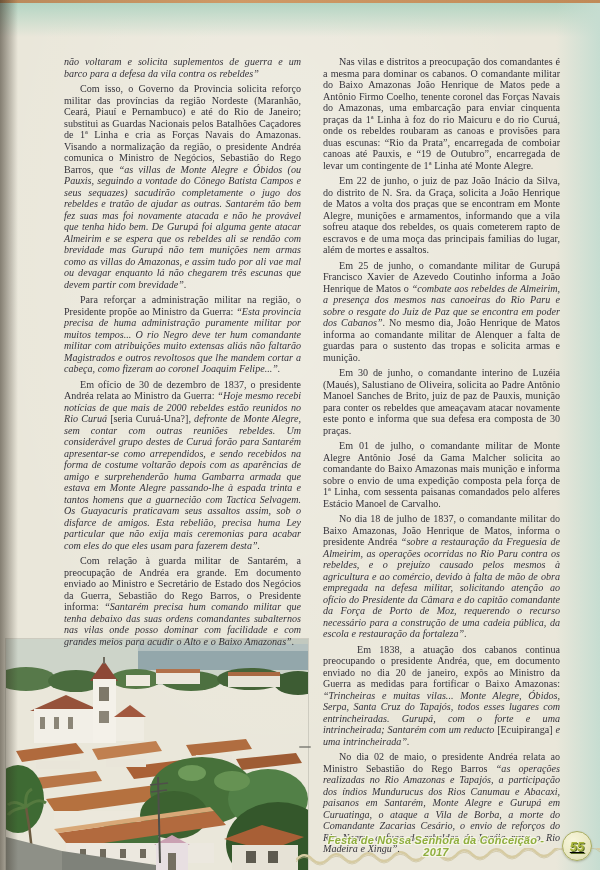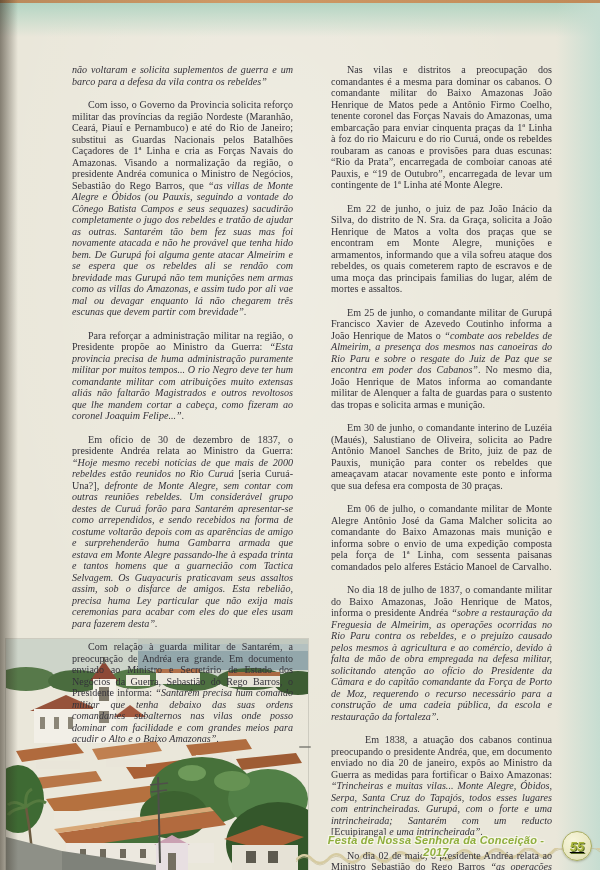--- a/index.html
+++ b/index.html
@@ -16,21 +16,21 @@
   .right-green-band{position:absolute;right:0;top:0;width:44px;height:870px;
     background:linear-gradient(to left,#c6ddd1,rgba(198,221,209,0));z-index:5;}
   .left-shadow{position:absolute;left:0;top:0;width:18px;height:870px;
     background:linear-gradient(to right,rgba(48,40,28,.55),rgba(48,40,28,0));z-index:30;}
   .paper-sheen{position:absolute;inset:0;pointer-events:none;z-index:4;
     background:radial-gradient(ellipse at 45% 30%,rgba(255,255,255,.25),rgba(255,255,255,0) 60%);}
 
   
   .columns{position:absolute;left:60px;top:52px;width:504px;display:flex;gap:14px;z-index:10;}
   .col{width:245px;}
-  p.para{margin:12px;font-size:10.1px;line-height:11.5px;text-align:justify;
+  p.para{margin:4px;font-size:10.1px;line-height:11.5px;text-align:justify;
     color:#34323a;text-indent:16px;word-spacing:.2px;}
   p.para.no-indent{text-indent:0;}
   p.para.deep-indent{text-indent:34px;}
   p.para em{font-style:italic;}
 
   
   .photo{position:absolute;left:6px;top:639px;width:302px;height:231px;z-index:8;
     box-shadow:0 0 0 1px rgba(120,120,110,.25);}
   .photo svg{display:block;width:100%;height:100%;}
 
@@ -63,21 +63,21 @@
       <p class="para"><span>Com isso, o Governo da Provincia solicita reforço militar das províncias da região Nordeste (Maranhão, Ceará, Piauí e Pernambuco) e até do Rio de Janeiro; substitui as Guardas Nacionais pelos Batalhões Caçadores de 1ª Linha e cria as Forças Navais do Amazonas. Visando a normalização da região, o presidente Andréa comunica o Ministro de Negócios, Sebastião do Rego Barros, que </span><em>“as villas de Monte Alegre e Óbidos (ou Pauxis, seguindo a vontade do Cônego Batista Campos e seus sequazes) sacudirão completamente o jugo dos rebeldes e tratão de ajudar as outras. Santarém tão bem fez suas mas foi novamente atacada e não he provável que tenha hido bem. De Gurupá foi alguma gente atacar Almeirim e se espera que os rebeldes ali se rendão com brevidade mas Gurupá não tem munições nem armas como as villas do Amazonas, e assim tudo por ali vae mal ou devagar enquanto lá não chegarem três escunas que devem partir com brevidade”.</em></p>
       <p class="para"><span>Para reforçar a administração militar na região, o Presidente propõe ao Ministro da Guerra: </span><em>“Esta provincia precisa de huma administração puramente militar por muitos tempos... O rio Negro deve ter hum comandante militar com atribuições muito extensas aliás não faltarão Magistrados e outros revoltosos que lhe mandem cortar a cabeça, como fizeram ao coronel Joaquim Felipe...”.</em></p>
       <p class="para"><span>Em ofício de 30 de dezembro de 1837, o presidente Andréa relata ao Ministro da Guerra: </span><em>“Hoje mesmo recebi notícias de que mais de 2000 rebeldes estão reunidos no Rio Curuá </em><span>[seria Curuá-Una?]</span><em>, defronte de Monte Alegre, sem contar com outras reuniões rebeldes. Um considerável grupo destes de Curuá forão para Santarém apresentar-se como arrependidos, e sendo recebidos na forma de costume voltarão depois com as aparências de amigo e surprehenderão huma Gambarra armada que estava em Monte Alegre passando-lhe à espada trinta e tantos homens que a guarnecião com Tactica Selvagem. Os Guayacuris praticavam seus assaltos assim, sob o disfarce de amigos. Esta rebelião, precisa huma Ley particular que não exija mais ceremonias para acabar com eles do que eles usam para fazerem desta”.</em></p>
       <p class="para"><span>Com relação à guarda militar de Santarém, a preocupação de Andréa era grande. Em documento enviado ao Ministro e Secretário de Estado dos Negócios da Guerra, Sebastião do Rego Barros, o Presidente informa: </span><em>“Santarém precisa hum comando militar que tenha debaixo das suas ordens comandantes subalternos nas vilas onde posso dominar com facilidade e com grandes meios para acudir o Alto e o Baixo Amazonas”.</em></p>
     </div>
   <div class="col">
       <p class="para"><span>Nas vilas e distritos a preocupação dos comandantes é a mesma para dominar os cabanos. O comandante militar do Baixo Amazonas João Henrique de Matos pede a Antônio Firmo Coelho, tenente coronel das Forças Navais do Amazonas, uma embarcação para enviar cinquenta praças da 1ª Linha à foz do rio Maicuru e do rio Curuá, onde os rebeldes roubaram as canoas e provisões para duas escunas: “Rio da Prata”, encarregada de comboiar canoas até Pauxis, e “19 de Outubro”, encarregada de levar um contingente de 1ª Linha até Monte Alegre.</span></p>
       <p class="para"><span>Em 22 de junho, o juiz de paz João Inácio da Silva, do distrito de N. Sra. da Graça, solicita a João Henrique de Matos a volta dos praças que se encontram em Monte Alegre, munições e armamentos, informando que a vila sofreu ataque dos rebeldes, os quais cometerem rapto de escravos e de uma moça das principais familias do lugar, além de mortes e assaltos.</span></p>
       <p class="para"><span>Em 25 de junho, o comandante militar de Gurupá Francisco Xavier de Azevedo Coutinho informa a João Henrique de Matos o </span><em>“combate aos rebeldes de Almeirim, a presença dos mesmos nas canoeiras do Rio Paru e sobre o resgate do Juiz de Paz que se encontra em poder dos Cabanos”</em><span>. No mesmo dia, João Henrique de Matos informa ao comandante militar de Alenquer a falta de guardas para o sustento das tropas e solicita armas e munição.</span></p>
       <p class="para"><span>Em 30 de junho, o comandante interino de Luzéia (Maués), Salustiano de Oliveira, solicita ao Padre Antônio Manoel Sanches de Brito, juiz de paz de Pauxis, munição para conter os rebeldes que ameaçavam atacar novamente este ponto e informa que sua defesa era composta de 30 praças.</span></p>
-      <p class="para"><span>Em 06 de julho, o comandante militar de Monte Alegre Antônio José da Gama Malcher solicita ao comandante do Baixo Amazonas mais munição e informa sobre o envio de uma expedição composta pela força de 1ª Linha, com sessenta paisanas comandados pelo alferes Estácio Manoel de Carvalho.</span></p>
+      <p class="para"><span>Em 01 de julho, o comandante militar de Monte Alegre Antônio José da Gama Malcher solicita ao comandante do Baixo Amazonas mais munição e informa sobre o envio de uma expedição composta pela força de 1ª Linha, com sessenta paisanas comandados pelo alferes Estácio Manoel de Carvalho.</span></p>
       <p class="para"><span>No dia 18 de julho de 1837, o comandante militar do Baixo Amazonas, João Henrique de Matos, informa o presidente Andréa </span><em>“sobre a restauração da Freguesia de Almeirim, as operações ocorridas no Rio Paru contra os rebeldes, e o prejuízo causado pelos mesmos à agricultura e ao comércio, devido à falta de mão de obra empregada na defesa militar, solicitando atenção ao ofício do Presidente da Câmara e do capitão comandante da Força de Porto de Moz, requerendo o recurso necessário para a construção de uma cadeia pública, da escola e restauração da fortaleza”.</em></p>
       <p class="para deep-indent"><span>Em 1838, a atuação dos cabanos continua preocupando o presidente Andréa, que, em documento enviado no dia 20 de janeiro, expôs ao Ministro da Guerra as medidas para fortificar o Baixo Amazonas: </span><em>“Trincheiras e muitas vilas... Monte Alegre, Óbidos, Serpa, Santa Cruz do Tapajós, todos esses lugares com entrincheiradas. Gurupá, com o forte e uma intrincheirada; Santarém com um reducto </em><span>[Ecuipiranga]</span><em> e uma intrincheirada”.</em></p>
       <p class="para"><span>No dia 02 de maio, o presidente Andréa relata ao Ministro Sebastião do Rego Barros </span><em>“as operações realizadas no Rio Amazonas e Tapajós, a participação dos índios Mundurucus dos Rios Canumau e Abacaxi, paisanos em Santarém, Monte Alegre e Gurupá em Curuatinga, o ataque a Vila de Borba, a morte do Comandante Zacarias Cesário, o envio de reforços do Rio Negro, a fuga de rebeldes de Luzéia para o Rio Madeira e Xingu”.</em></p>
     </div>
 </div>
 
 <div class="scan-mark"></div>
 
 <div class="photo" title="Aerial view of a riverside town: white church with tower, red tiled roofs, dense green trees, river at the horizon">
   <svg viewBox="0 0 302 231" preserveAspectRatio="none">

